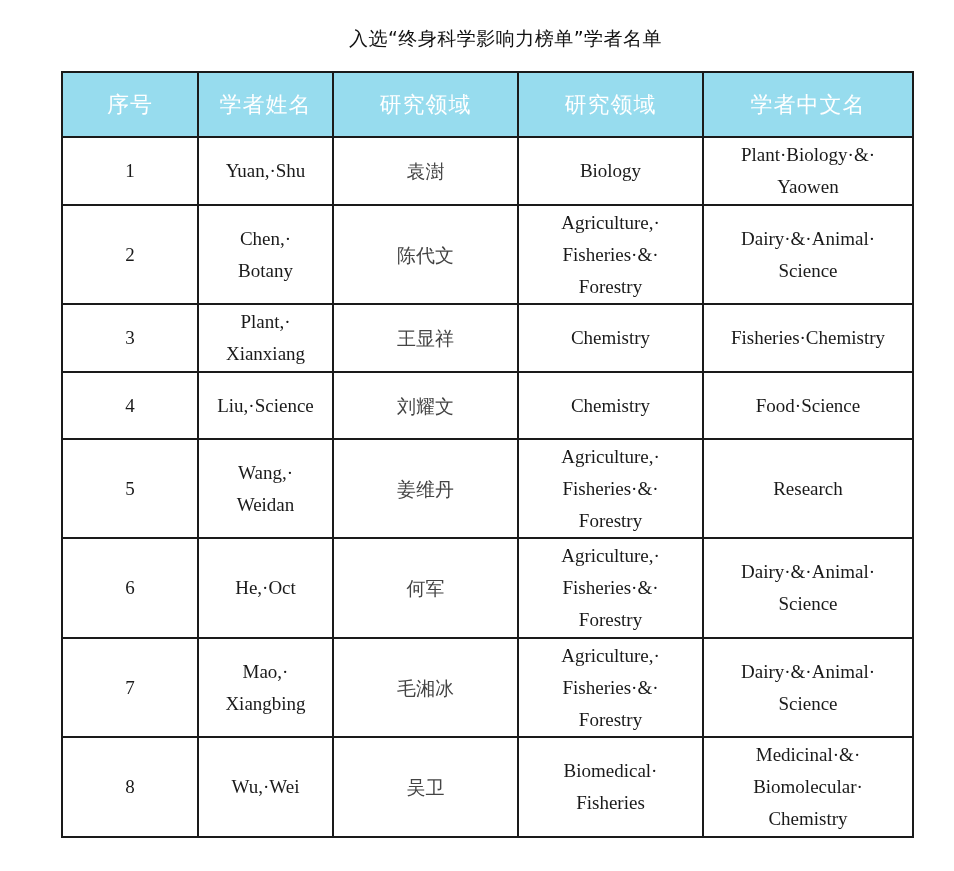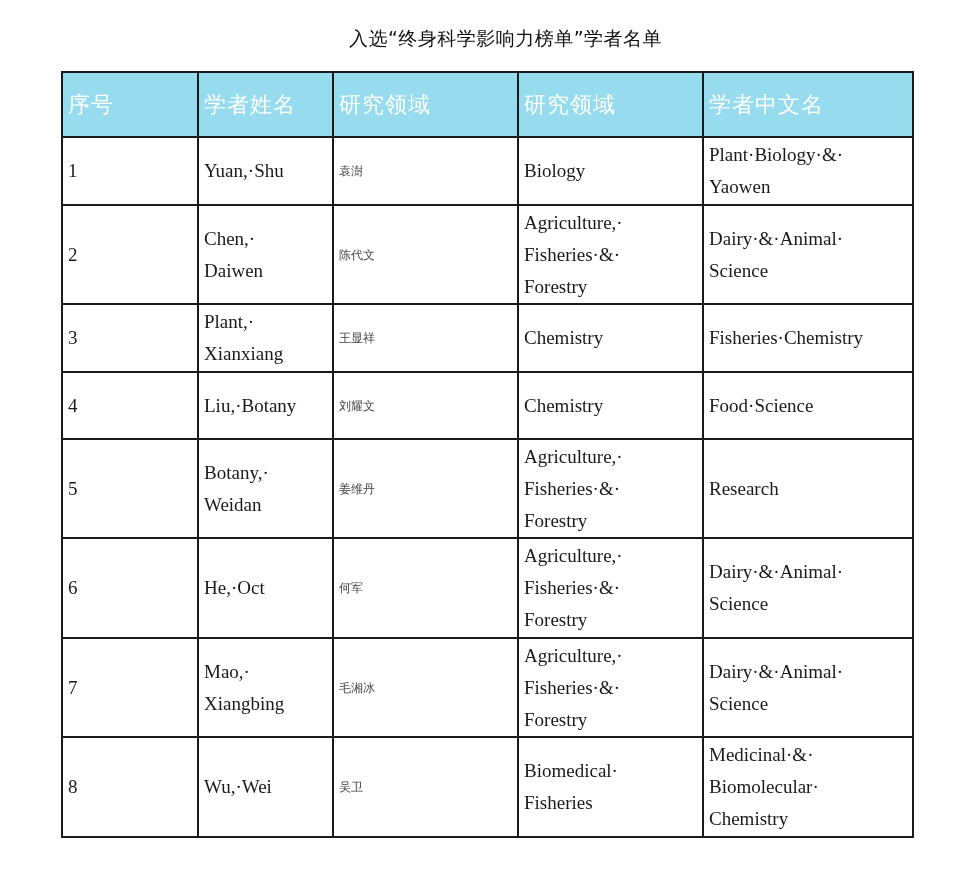--- a/index.html
+++ b/index.html
@@ -33,42 +33,42 @@
       table-layout: fixed;
       width: 851px;
     }
     table.list col.c0 { width: 136px; }
     table.list col.c1 { width: 135px; }
     table.list col.c2 { width: 185px; }
     table.list col.c3 { width: 185px; }
     table.list col.c4 { width: 210px; }
     table.list th, table.list td {
       border: 2px solid #1a1a1a;
-      text-align: left;
+      text-align: center;
       vertical-align: middle;
       padding: 0 5px;
       box-sizing: border-box;
     }
     table.list th {
       background: #97dcee;
       color: #ffffff;
       font-family: "DejaVu Serif", "Liberation Serif", serif;
       font-weight: normal;
       font-size: 22px;
       height: 65px;
       letter-spacing: 1px;
     }
     table.list td {
       font-size: 19px;
       line-height: 32px;
       color: #1a1a1a;
     }
     table.list td.cn {
       font-family: "DejaVu Sans", "Liberation Sans", sans-serif;
-      font-size: 12px;
+      font-size: 19px;
       color: #444;
     }
     tr.h68 td { height: 68px; }
     tr.h99 td { height: 99px; }
     tr.h67 td { height: 67px; }
     tr.h100 td { height: 100px; }
     .line { display: block; }
   </style>
 </head>
 <body>
@@ -106,21 +106,21 @@
       <td>
         <span class="line">Plant·Biology·&amp;·</span>
         <span class="line">Yaowen</span>
       </td>
     </tr>
 
     <tr class="h99">
       <td>2</td>
       <td>
         <span class="line">Chen,·</span>
-        <span class="line">Daiwen</span>
+        <span class="line">Botany</span>
       </td>
       <td class="cn">陈代文</td>
       <td>
         <span class="line">Agriculture,·</span>
         <span class="line">Fisheries·&amp;·</span>
         <span class="line">Forestry</span>
       </td>
       <td>
         <span class="line">Dairy·&amp;·Animal·</span>
         <span class="line">Science</span>
@@ -138,35 +138,35 @@
         <span class="line">Chemistry</span>
       </td>
       <td>
         <span class="line">Fisheries·Chemistry</span>
       </td>
     </tr>
 
     <tr class="h67">
       <td>4</td>
       <td>
-        <span class="line">Liu,·Botany</span>
+        <span class="line">Liu,·Science</span>
       </td>
       <td class="cn">刘耀文</td>
       <td>
         <span class="line">Chemistry</span>
       </td>
       <td>
         <span class="line">Food·Science</span>
       </td>
     </tr>
 
     <tr class="h99">
       <td>5</td>
       <td>
-        <span class="line">Botany,·</span>
+        <span class="line">Wang,·</span>
         <span class="line">Weidan</span>
       </td>
       <td class="cn">姜维丹</td>
       <td>
         <span class="line">Agriculture,·</span>
         <span class="line">Fisheries·&amp;·</span>
         <span class="line">Forestry</span>
       </td>
       <td>
         <span class="line">Research</span>

